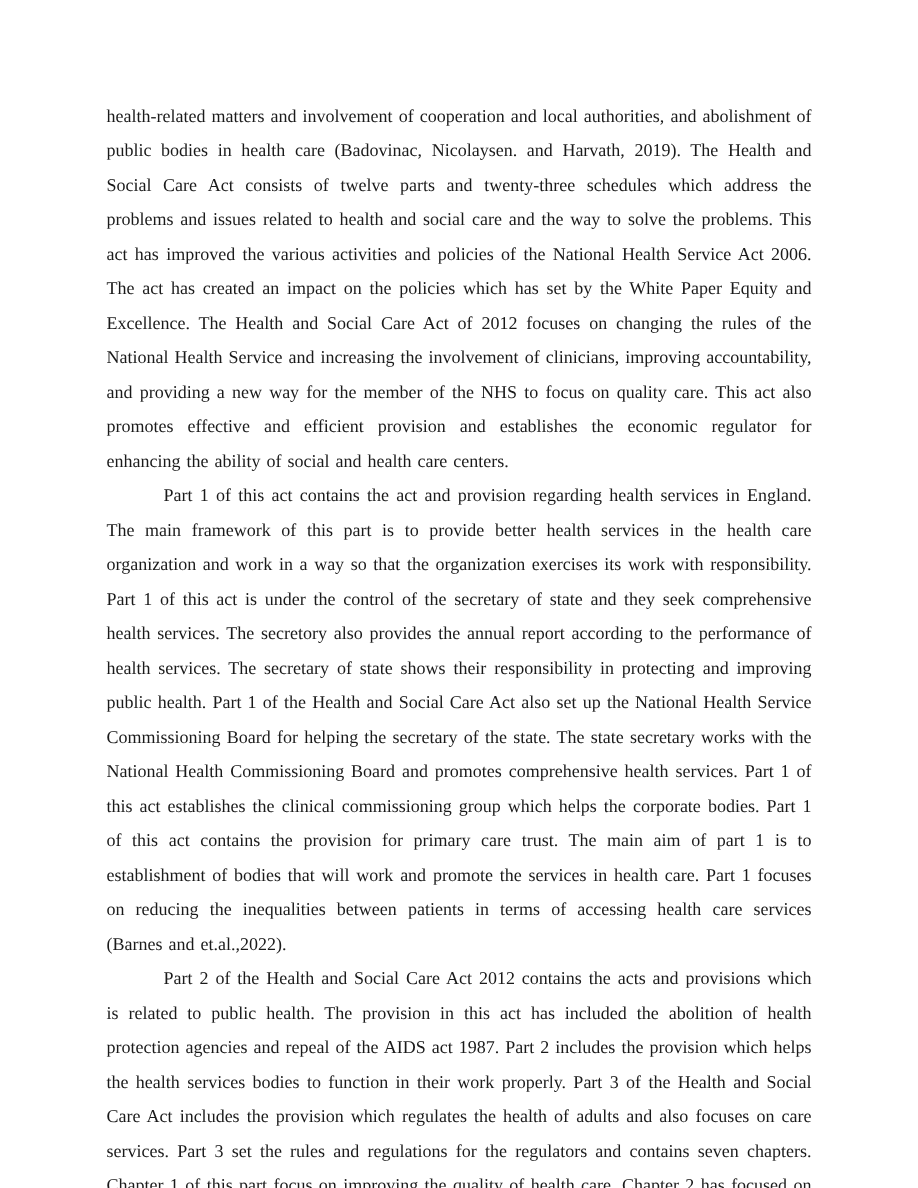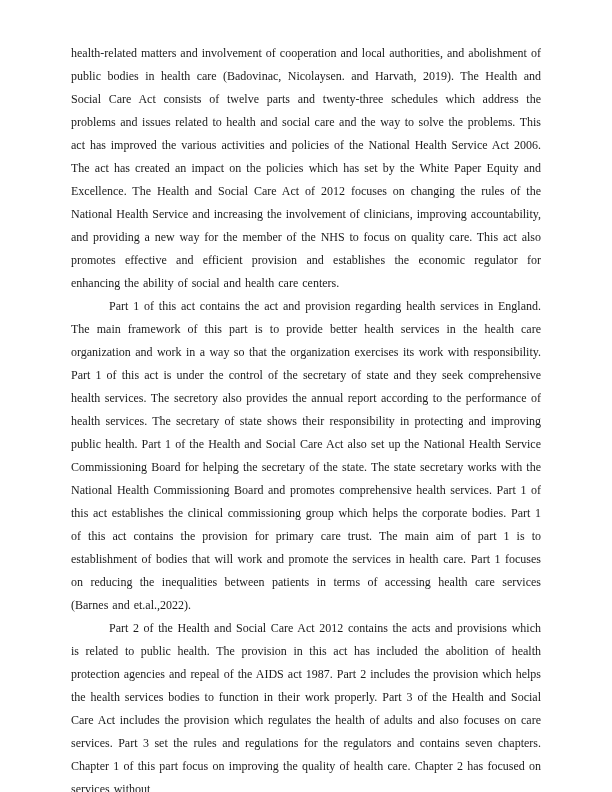--- a/index.html
+++ b/index.html
@@ -10,21 +10,21 @@
   body {
     width: 612px;
     height: 792px;
     overflow: hidden;
     font-family: "Liberation Serif", "DejaVu Serif", serif;
   }
   .page {
     box-sizing: border-box;
     width: 612px;
     height: 792px;
-    padding: 42px 71px 0 71px;
+    padding: 66px 71px 0 71px;
     background: #ffffff;
   }
   .para {
     margin: 0;
     font-size: 12px;
     line-height: 23px;
     color: #1a1a1a;
     text-align: justify;
     word-spacing: 1px;
   }

